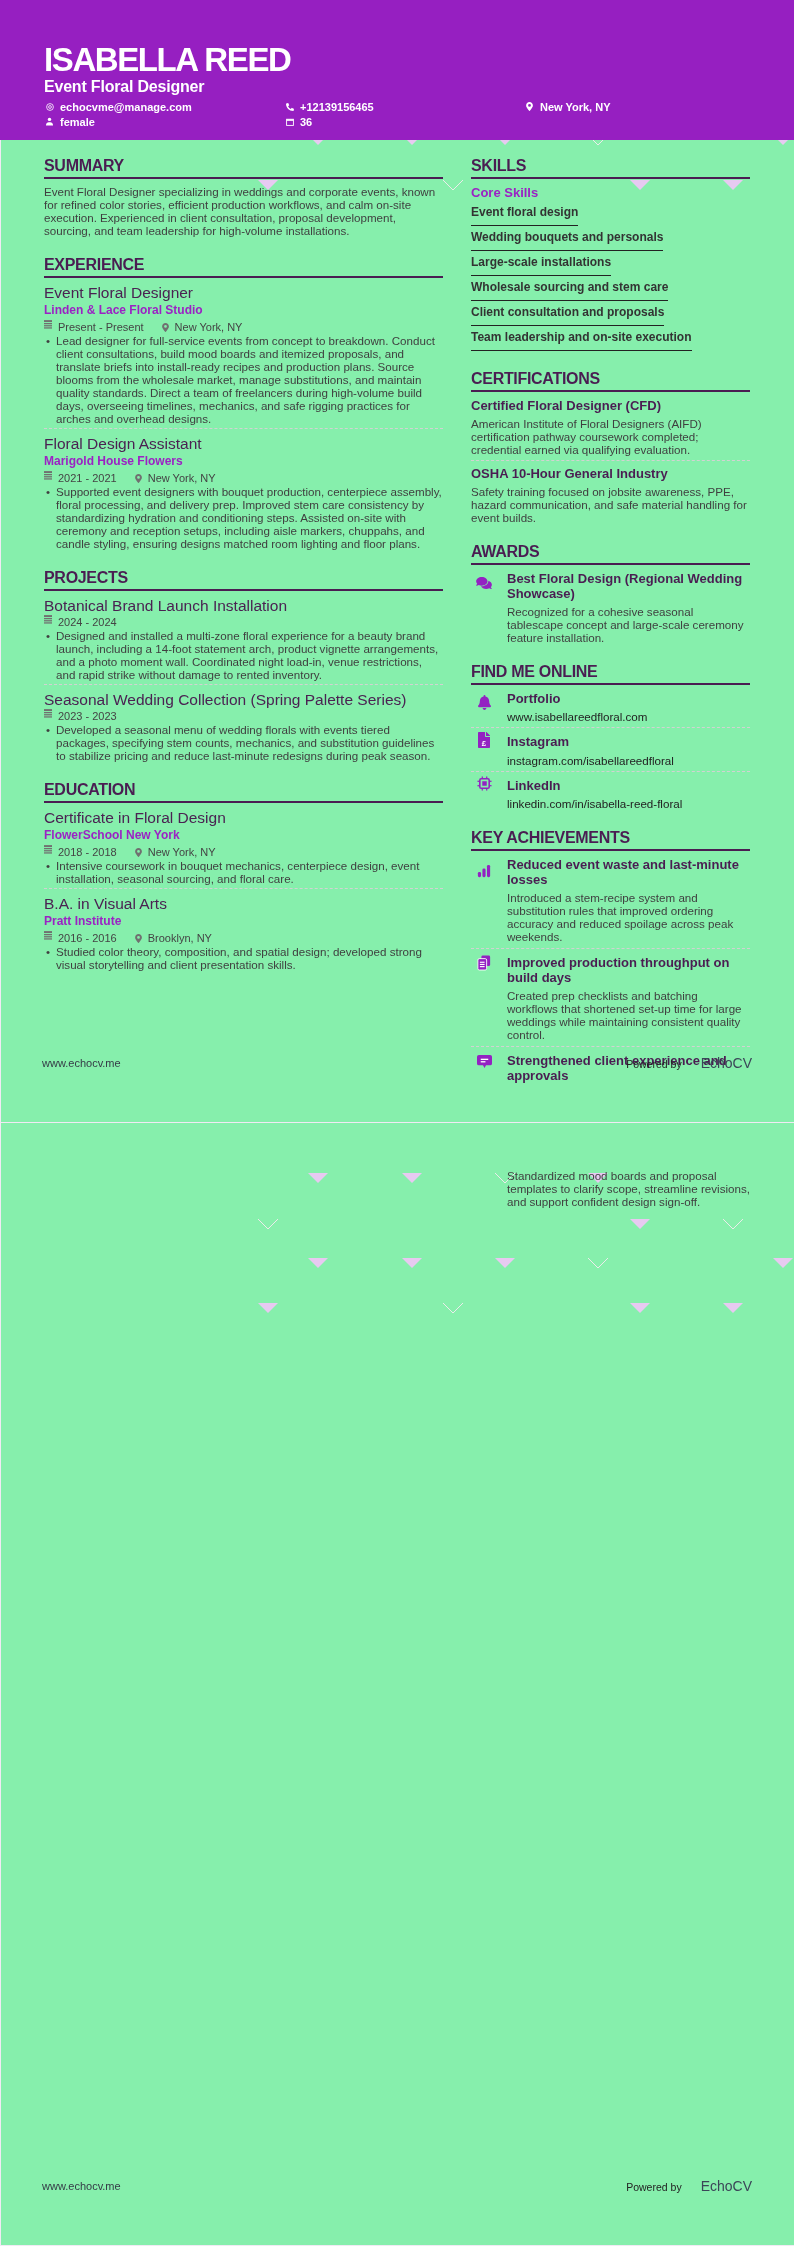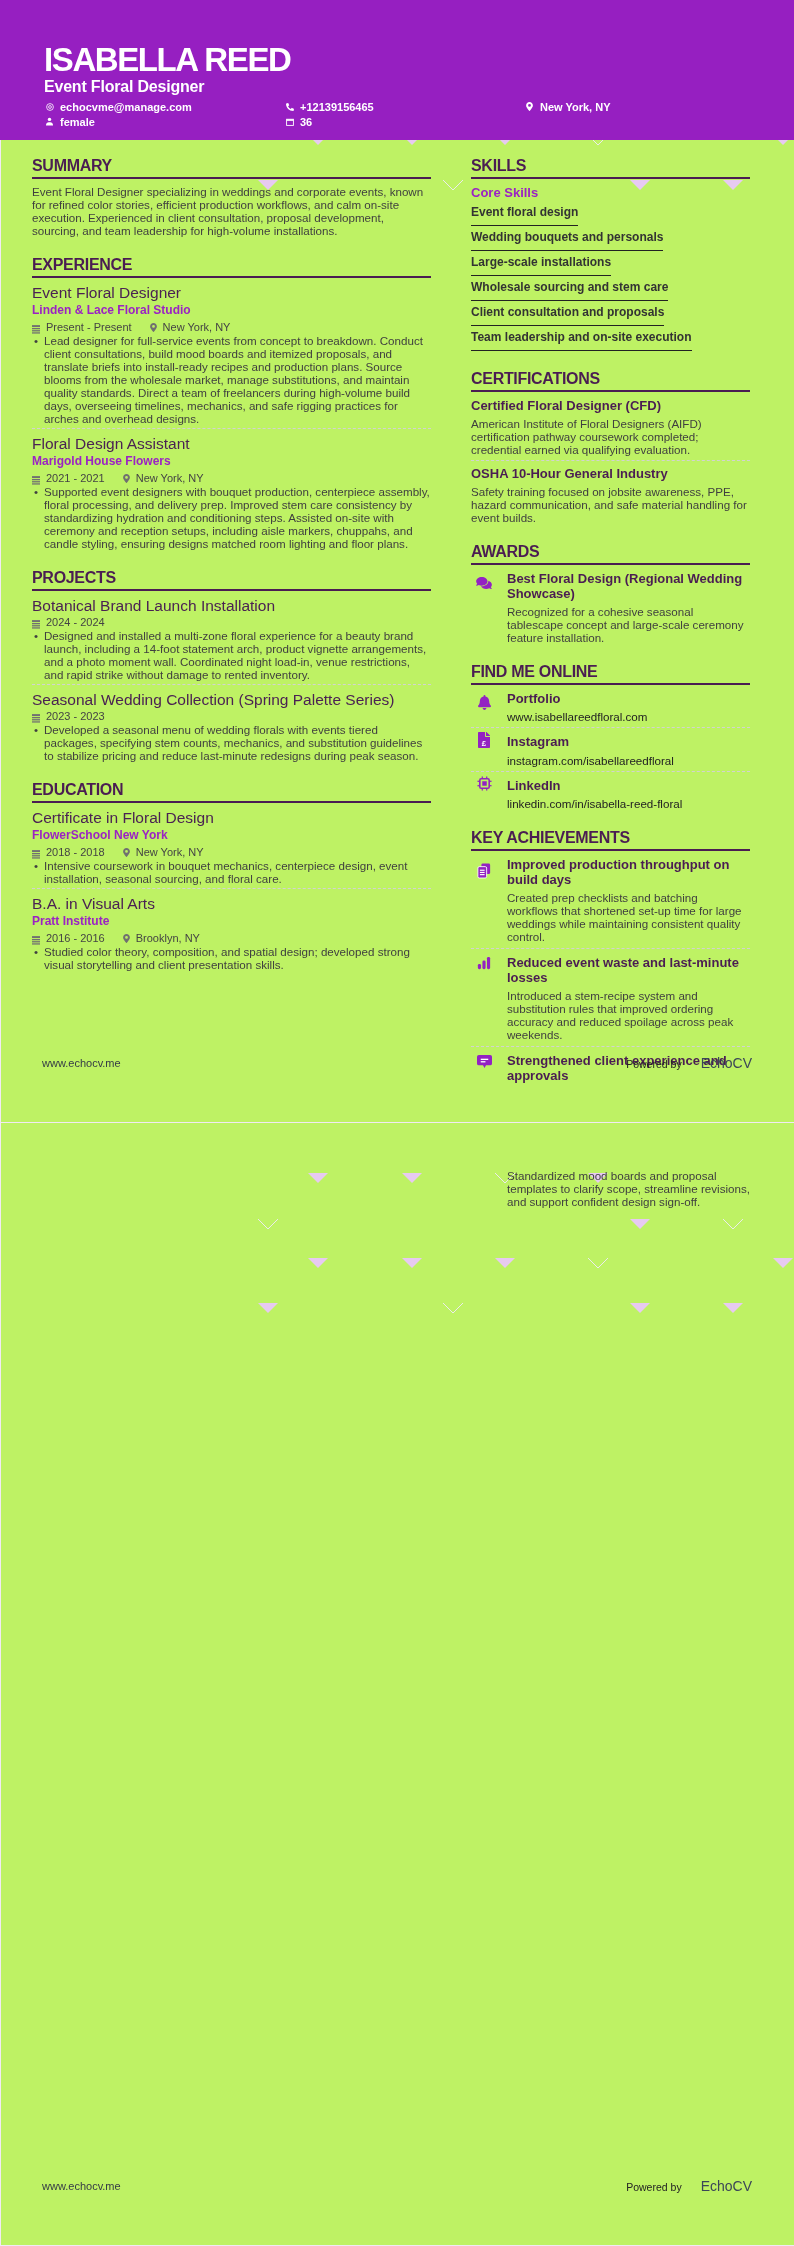--- a/index.html
+++ b/index.html
@@ -1,37 +1,37 @@
 <!DOCTYPE html>
 <html><head>
 <meta charset="utf-8">
 <style>
 *{box-sizing:border-box;margin:0;padding:0}
 body{width:794px;background:#fff;font-family:"Liberation Sans",sans-serif;color:#3f3f3f}
-.page{position:relative;width:794px;height:1123px;overflow:hidden;background:#bef264;box-shadow:inset 1px 0 0 #f1eaf4, inset 0 -1px 0 #f1eaf4}
+.page{position:relative;width:794px;height:1123px;overflow:hidden;background:#86efac;box-shadow:inset 1px 0 0 #f1eaf4, inset 0 -1px 0 #f1eaf4}
 .tri{position:absolute;width:0;height:0;border-left:10px solid transparent;border-right:10px solid transparent;border-top:10px solid #e7caf1;z-index:1}
 .tri-o{position:absolute;width:20px;height:10px;z-index:1}
 .header{position:absolute;left:0;top:0;width:794px;height:140px;background:#961fc1;z-index:2;padding:43px 0 0 44px;color:#fff}
 .name{font-size:33px;font-weight:700;line-height:34px;letter-spacing:-1.4px}
 .subtitle{font-size:16px;font-weight:700;line-height:20px;letter-spacing:-0.2px}
 .contacts{display:grid;grid-template-columns:240px 240px 240px;margin-top:2px}
 .contact{display:flex;align-items:center;height:15px;font-size:11px;font-weight:700;color:#fff}
 .contact .ic{width:16px;height:15px;display:flex;align-items:center;padding-left:2px}
 .contact svg{fill:#fff;display:block}
 .col{position:absolute;top:156px;z-index:3}
-.col-left{left:32px;width:399px}
+.col-left{left:44px;width:399px}
 .col-right{left:471px;width:279px}
 .section{margin-top:18px}
 .section.first{margin-top:0}
 .sec-h{font-size:16px;font-weight:700;line-height:20px;color:#4a1d52;border-bottom:2px solid #4a1d52;padding-bottom:1px;letter-spacing:-0.3px;margin-bottom:6px}
 .body-text{font-size:11.6px;line-height:13px;color:#3f3f3f}
 .entry + .entry{border-top:1px dashed #d2d2d2;margin-top:3px;padding-top:6px}
 .entry-title{font-size:15.5px;line-height:18px;color:#4a2252}
 .entry-company{font-size:12px;line-height:15px;font-weight:700;color:#9b22c4;margin-top:1px}
-.meta{display:flex;align-items:flex-end;font-size:11px;line-height:14px;color:#444;margin-top:2px;height:14px}
+.meta{display:flex;align-items:flex-start;font-size:11px;line-height:14px;color:#444;margin-top:2px;height:14px}
 .meta.nc{margin-top:0}
 .meta .mi{display:flex;align-items:center;margin-right:6px}
 .meta svg{fill:#707070;display:block}
 .meta .loc{display:flex;align-items:center;margin-left:18px}
 .bullets{list-style:none}
 .bullets li{position:relative;padding-left:12px;font-size:11.6px;line-height:13px;color:#3f3f3f}
 .bullets li::before{content:"•";position:absolute;left:2px;top:0}
 .core-label{font-size:13px;font-weight:700;line-height:16px;color:#9b22c4}
 .skills{margin-top:3.5px}
 .skill{width:fit-content;font-size:12px;font-weight:700;line-height:15px;color:#333;padding-bottom:5px;border-bottom:1px solid #222;margin-bottom:4px}
@@ -380,44 +380,44 @@
         </span>
         <div class="r-title">LinkedIn</div>
         <a class="url">linkedin.com/in/isabella-reed-floral</a>
       </div>
     </div>
 
     <div class="section">
       <div class="sec-h">KEY ACHIEVEMENTS</div>
       <div class="icon-entry ach">
         <span class="ric">
+          <svg width="14" height="14" viewBox="0 0 16 16">
+              <rect x="1" y="9" width="3.6" height="6" rx="1.6"></rect>
+              <rect x="6.2" y="5.2" width="3.6" height="9.8" rx="1.6"></rect>
+              <rect x="11.4" y="1" width="3.6" height="14" rx="1.6"></rect>
+            </svg>
+        </span>
+        <div class="r-title lh15">Reduced event waste and last-minute losses</div>
+        <div class="body-text">Introduced a stem-recipe system and substitution rules that improved ordering accuracy and reduced spoilage across peak weekends.</div>
+      </div>
+      <div class="icon-entry ach">
+        <span class="ric">
           <svg width="14" height="16" viewBox="0 0 16 18">
               <rect x="5" y="0.5" width="10" height="12" rx="1.6"></rect>
               <rect x="1" y="4" width="10" height="13" rx="1.6" stroke="#fff" stroke-width="1"></rect>
               <rect x="3.3" y="7.5" width="5.4" height="1.3" fill="#fff"></rect>
               <rect x="3.3" y="10" width="5.4" height="1.3" fill="#fff"></rect>
               <rect x="3.3" y="12.5" width="5.4" height="1.3" fill="#fff"></rect>
             </svg>
         </span>
         <div class="r-title lh15">Improved production throughput on build days</div>
         <div class="body-text">Created prep checklists and batching workflows that shortened set-up time for large weddings while maintaining consistent quality control.</div>
       </div>
       <div class="icon-entry ach">
         <span class="ric">
-          <svg width="14" height="14" viewBox="0 0 16 16">
-              <rect x="1" y="9" width="3.6" height="6" rx="1.6"></rect>
-              <rect x="6.2" y="5.2" width="3.6" height="9.8" rx="1.6"></rect>
-              <rect x="11.4" y="1" width="3.6" height="14" rx="1.6"></rect>
-            </svg>
-        </span>
-        <div class="r-title lh15">Reduced event waste and last-minute losses</div>
-        <div class="body-text">Introduced a stem-recipe system and substitution rules that improved ordering accuracy and reduced spoilage across peak weekends.</div>
-      </div>
-      <div class="icon-entry ach">
-        <span class="ric">
           <svg width="15" height="15" viewBox="0 0 16 16">
               <path d="M2 1h12a2 2 0 0 1 2 2v7a2 2 0 0 1-2 2H9.6L8 15 6.4 12H2a2 2 0 0 1-2-2V3a2 2 0 0 1 2-2z"></path>
               <rect x="4" y="5" width="8" height="1.4" fill="#fff"></rect>
               <rect x="4" y="7.6" width="5" height="1.4" fill="#fff"></rect>
             </svg>
         </span>
         <div class="r-title lh15">Strengthened client experience and approvals</div>
       </div>
     </div>
   </div>

